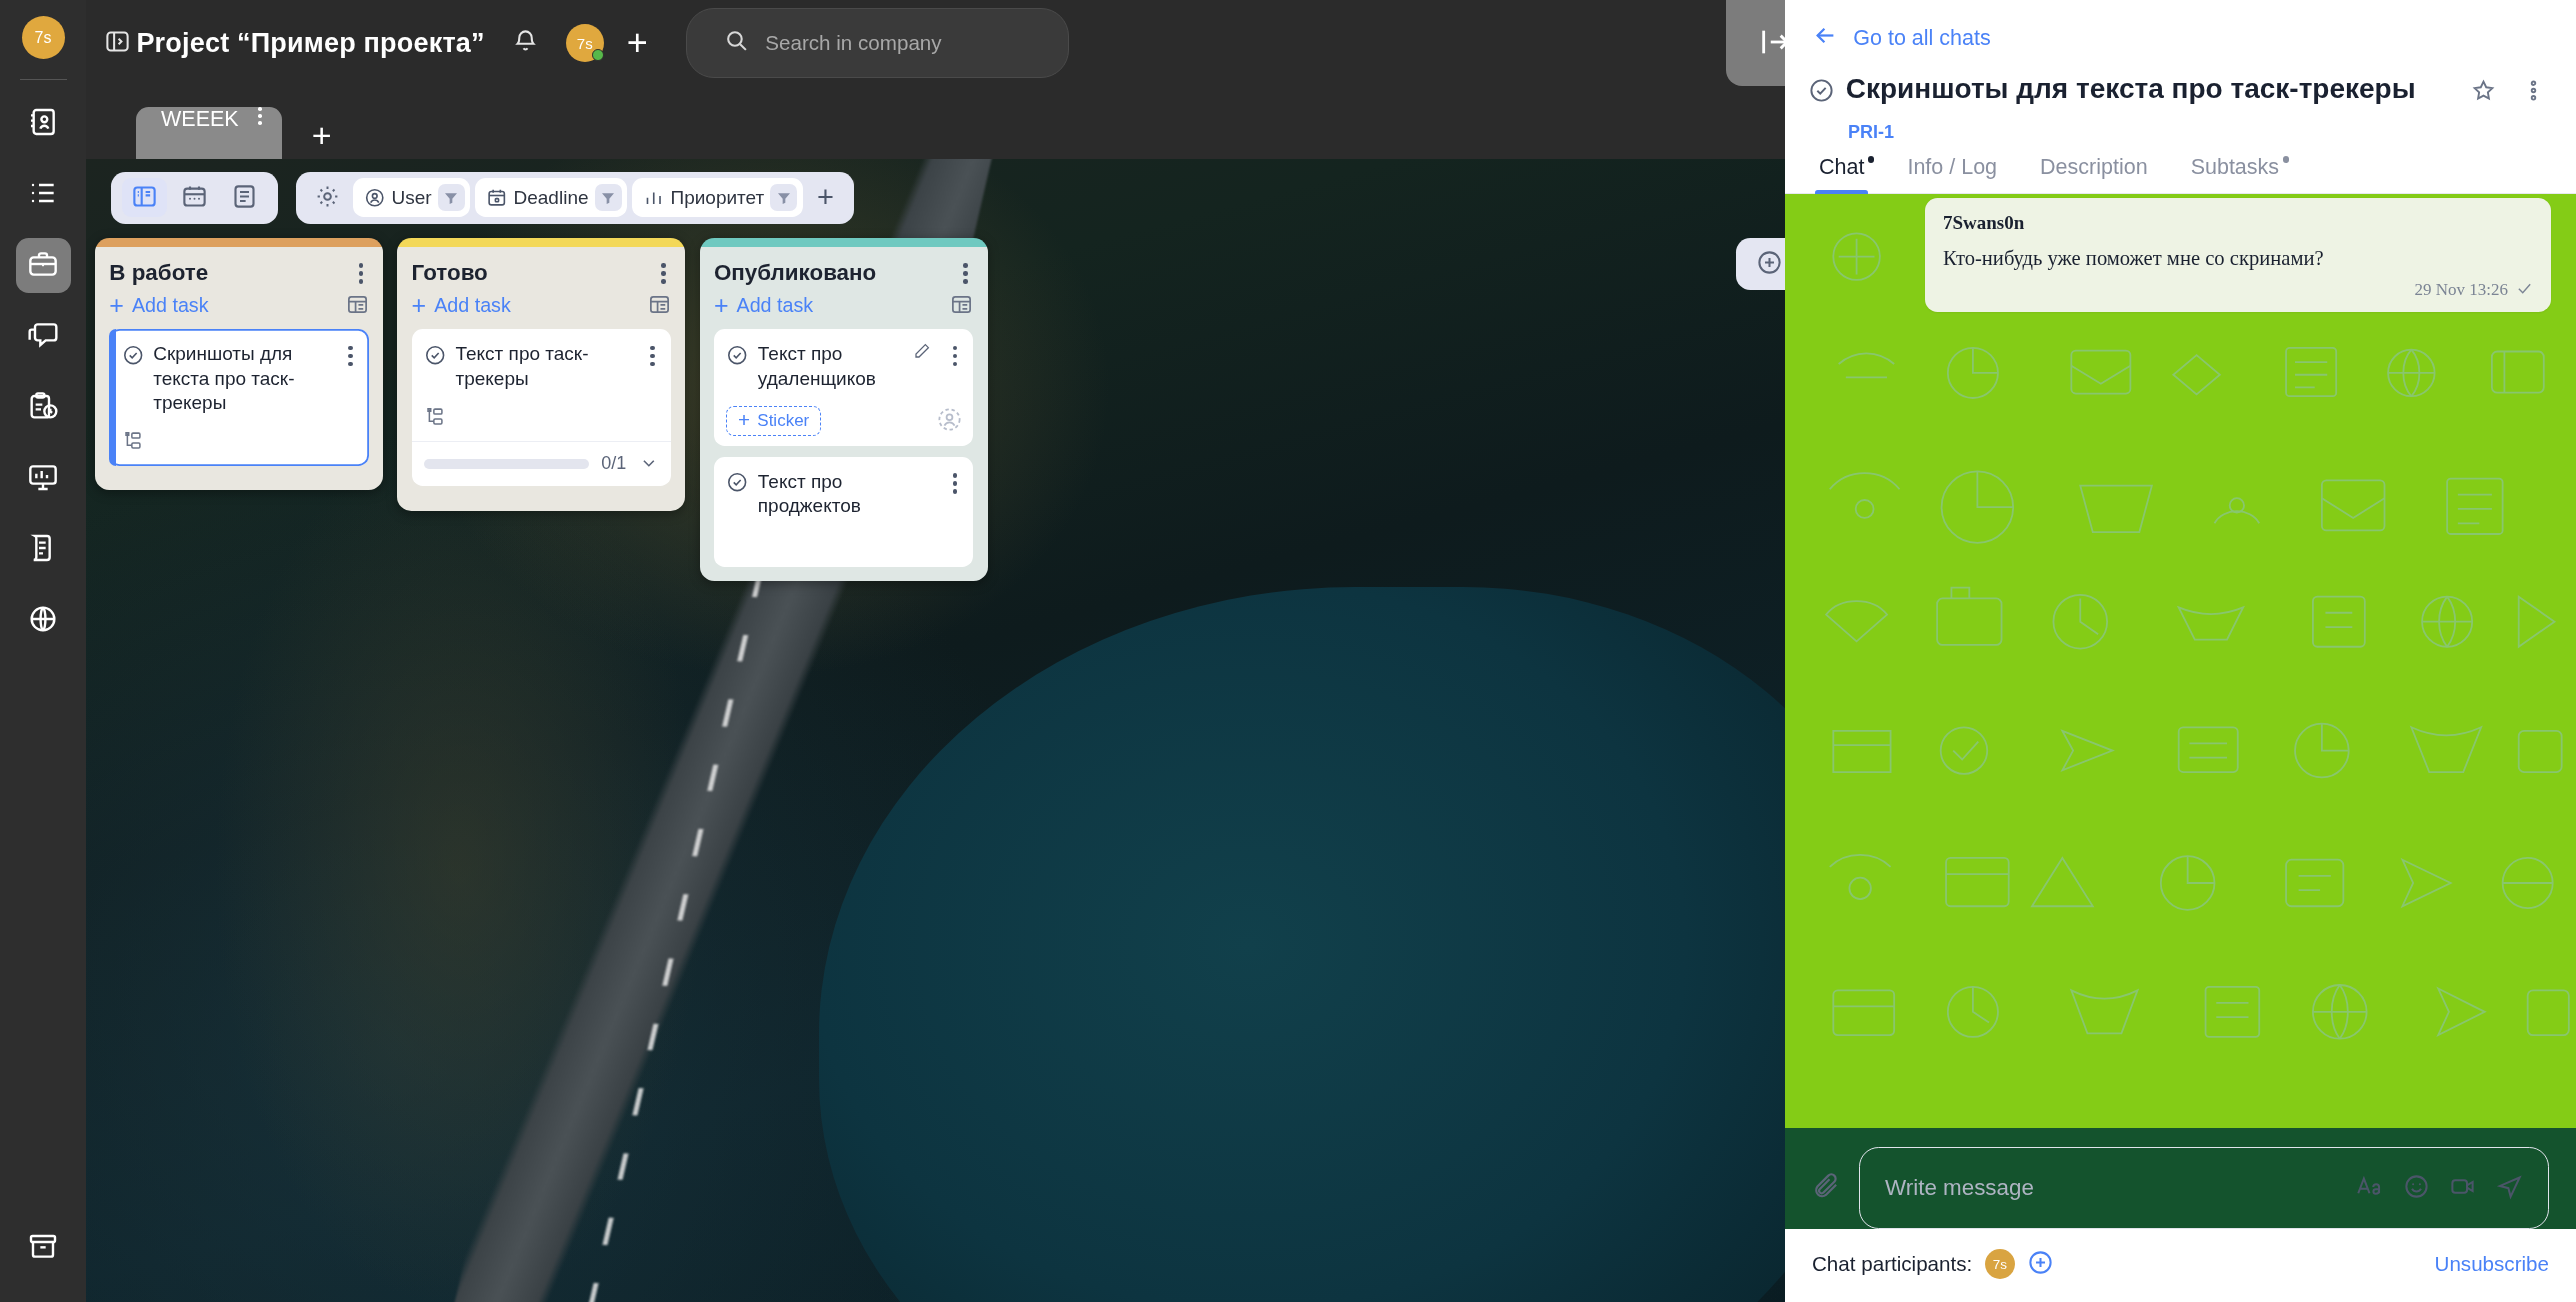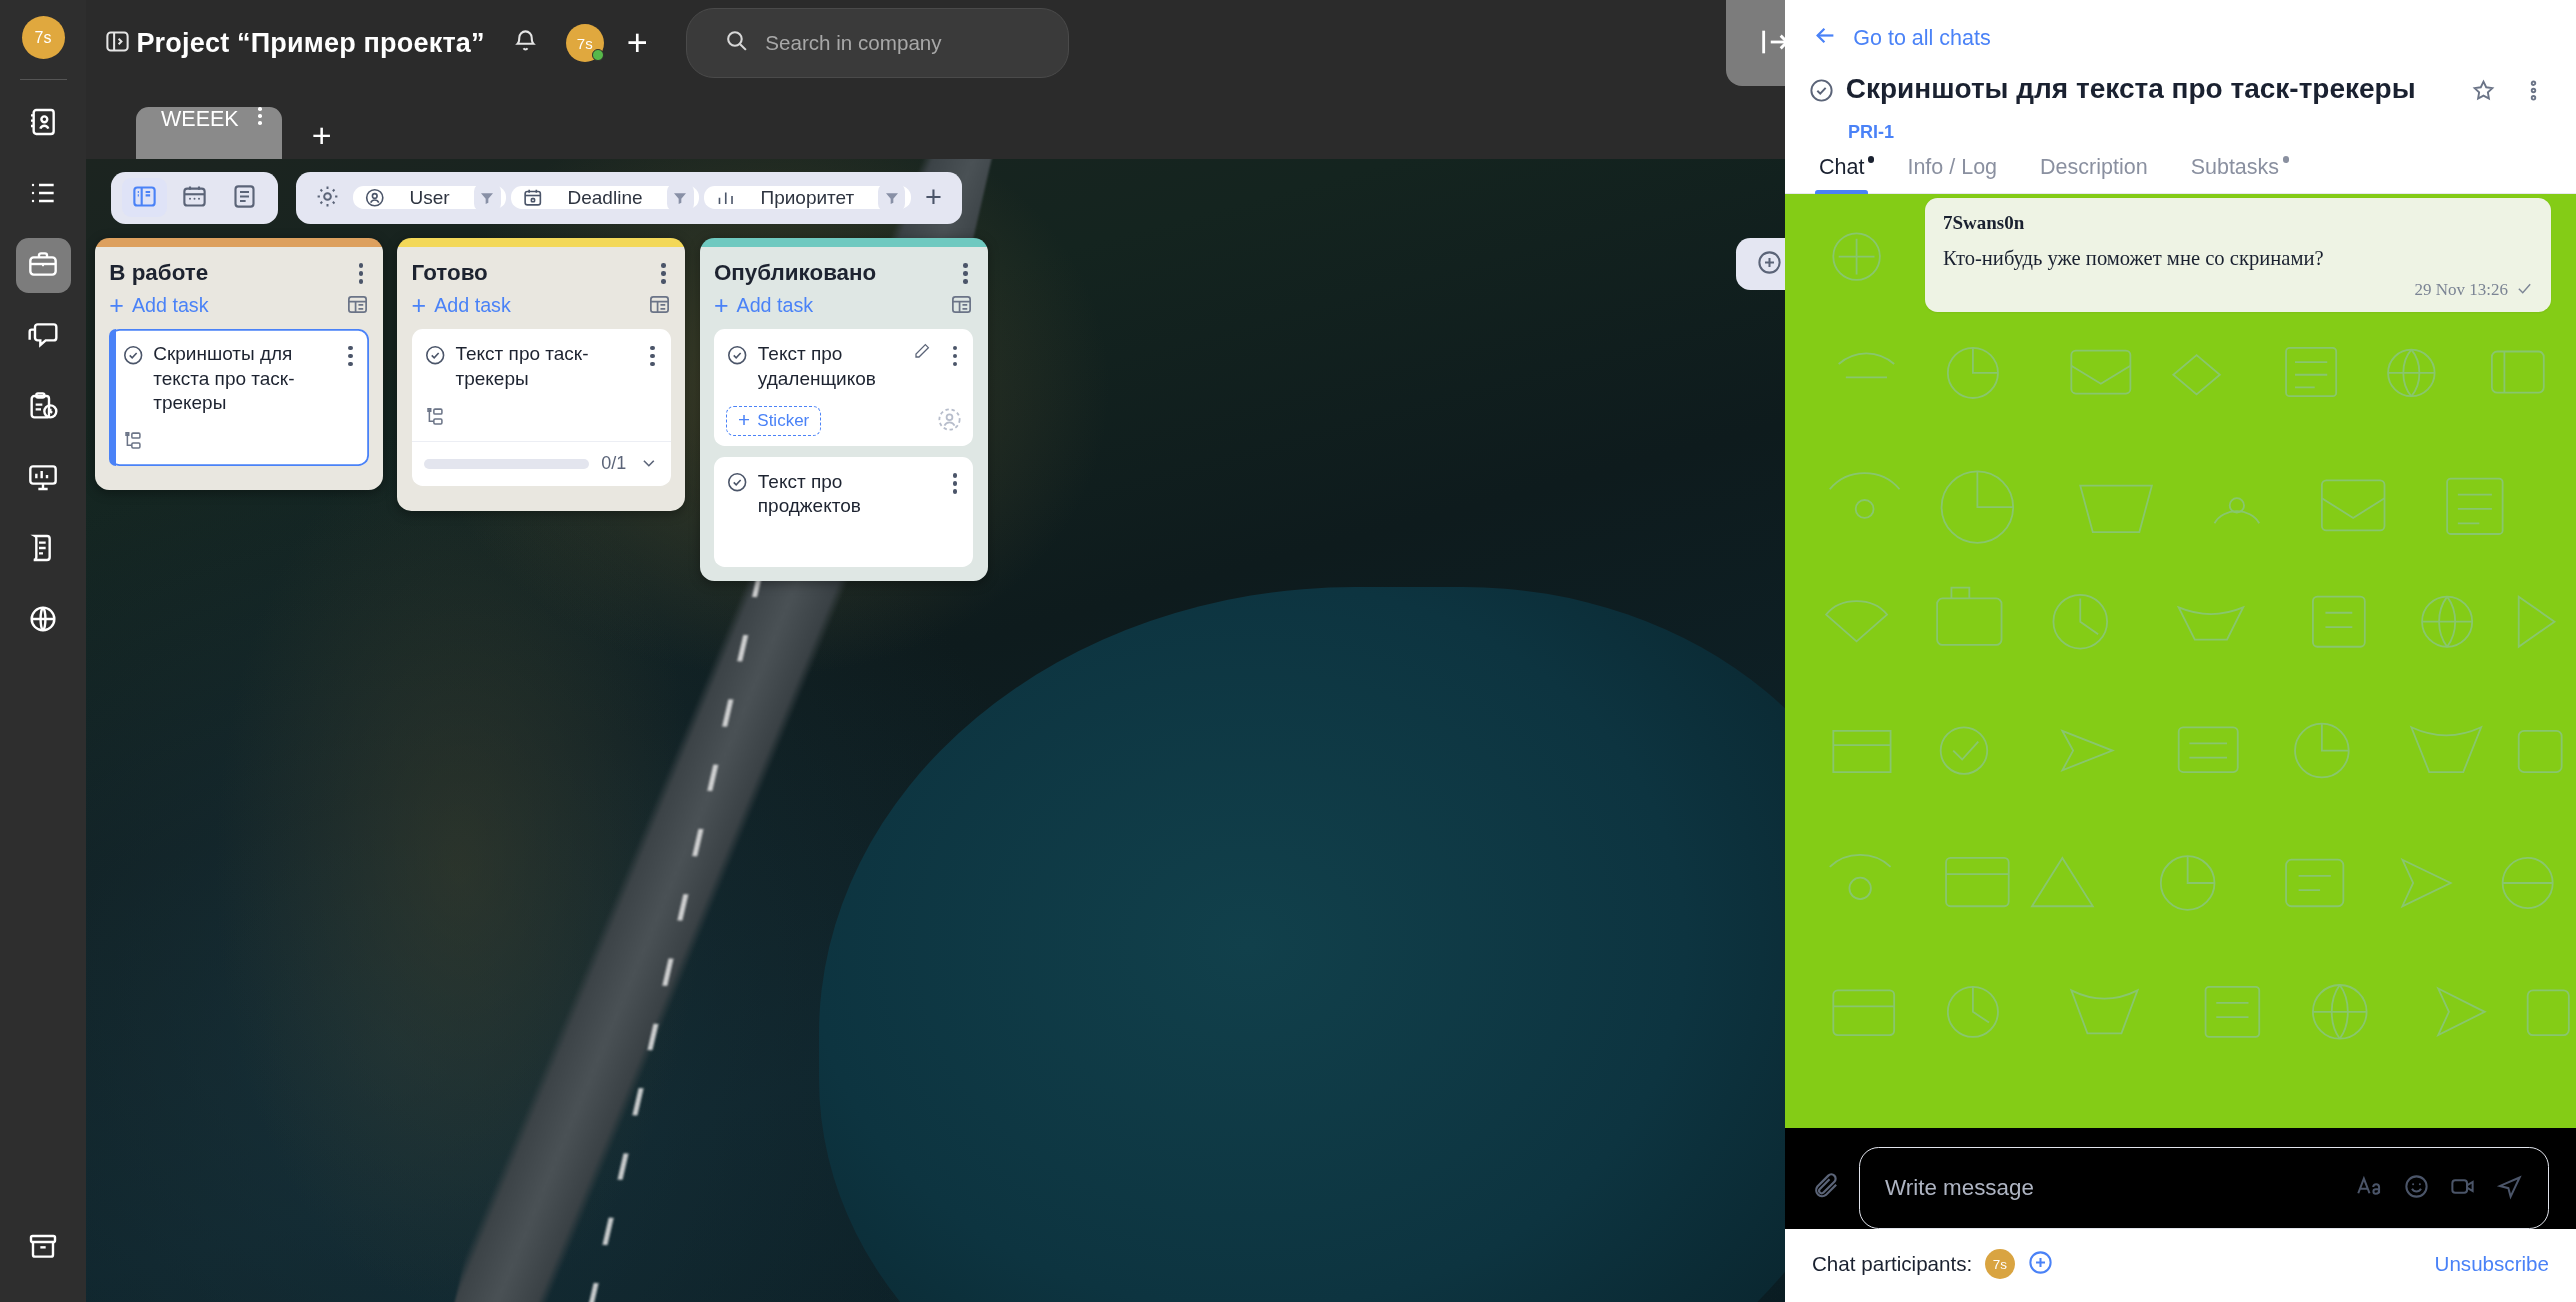--- a/index.html
+++ b/index.html
@@ -121,22 +121,22 @@
     background:#e4e6f2; border-radius:14.3px; display:flex; align-items:center;
     padding:7.2px 10.7px; gap:5.4px; height:52px;
   }
   .view-btn { width:45px; height:39px; border-radius:9px; display:flex; align-items:center; justify-content:center; cursor:pointer; }
   .view-btn.active { background:#dfe3f7; }
   .view-btn svg { width:27px; height:27px; stroke:#5b6478; fill:none; stroke-width:1.9; }
   .view-btn.active svg { stroke:#4a82f7; }
   .gear { width:41px; height:41px; display:flex; align-items:center; justify-content:center; cursor:pointer; }
   .gear svg { width:25px; height:25px; stroke:#5b6478; fill:none; stroke-width:1.9; }
   .chip {
-    background:#fff; border-radius:10.7px; height:23px; display:flex; align-items:center;
-    padding:0 5.4px 0 10.7px; gap:24px; cursor:pointer;
+    background:#fff; border-radius:10.7px; height:39px; display:flex; align-items:center;
+    padding:0 5.4px 0 10.7px; gap:6px; cursor:pointer;
   }
   .chip .cico svg { width:21.5px; height:21.5px; stroke:#4b5569; fill:none; stroke-width:1.8; display:block; }
   .chip .clabel { font-size:19px; color:#2e3440; }
   .chip .funnel {
     width:27px; height:27px; border-radius:7.2px; background:#e4e6f2;
     display:flex; align-items:center; justify-content:center;
   }
   .chip .funnel svg { width:16px; height:16px; fill:#8890a6; stroke:none; }
   .filter-plus { color:#4b5569; font-size:29px; padding:0 9px; cursor:pointer; font-weight:300; line-height:1; }
 
@@ -205,21 +205,21 @@
   .bubble {
     position:relative; margin-left:auto; max-width:626px; background:#eef3e4;
     border-radius:12.5px; padding:14.3px 18px 10.7px 18px; box-shadow:0 0.9px 1.8px rgba(0,0,0,.06);
   }
   .b-name { font-size:19px; font-weight:bold; color:#1a2130; }
   .b-text { font-size:20.6px; color:#1a2130; margin-top:10.7px; line-height:1.35; }
   .b-meta { display:flex; align-items:center; justify-content:flex-end; gap:8px; margin-top:7.2px; }
   .b-time { font-size:17px; color:#7b8494; }
   .b-meta svg { width:17px; height:17px; stroke:#7b8494; fill:none; stroke-width:2; }
 
-  #composer { background:#000000; padding:19.7px 27px 0 27px; display:flex; align-items:center; gap:18px; }
+  #composer { background:#14532d; padding:19.7px 27px 0 27px; display:flex; align-items:center; gap:18px; }
   #clip svg { width:29px; height:29px; stroke:#5b6478; fill:none; stroke-width:1.8; cursor:pointer; }
   #cinput {
     flex:1; height:82px; border:1.4px solid #e1e4ec; border-radius:19.7px;
     display:flex; align-items:center; padding:0 25px; cursor:text;
   }
   #cinput .ph { flex:1; font-size:22.4px; color:#aeb4c2; }
   #cinput .tools { display:flex; align-items:center; gap:19.7px; }
   #cinput .tools svg { width:27px; height:27px; stroke:#4b5569; fill:none; stroke-width:1.8; cursor:pointer; }
   #cfoot { display:flex; align-items:center; padding:19.7px 27px 23px 27px; }
   #cfoot .lbl { font-size:20.6px; color:#1a2130; }

